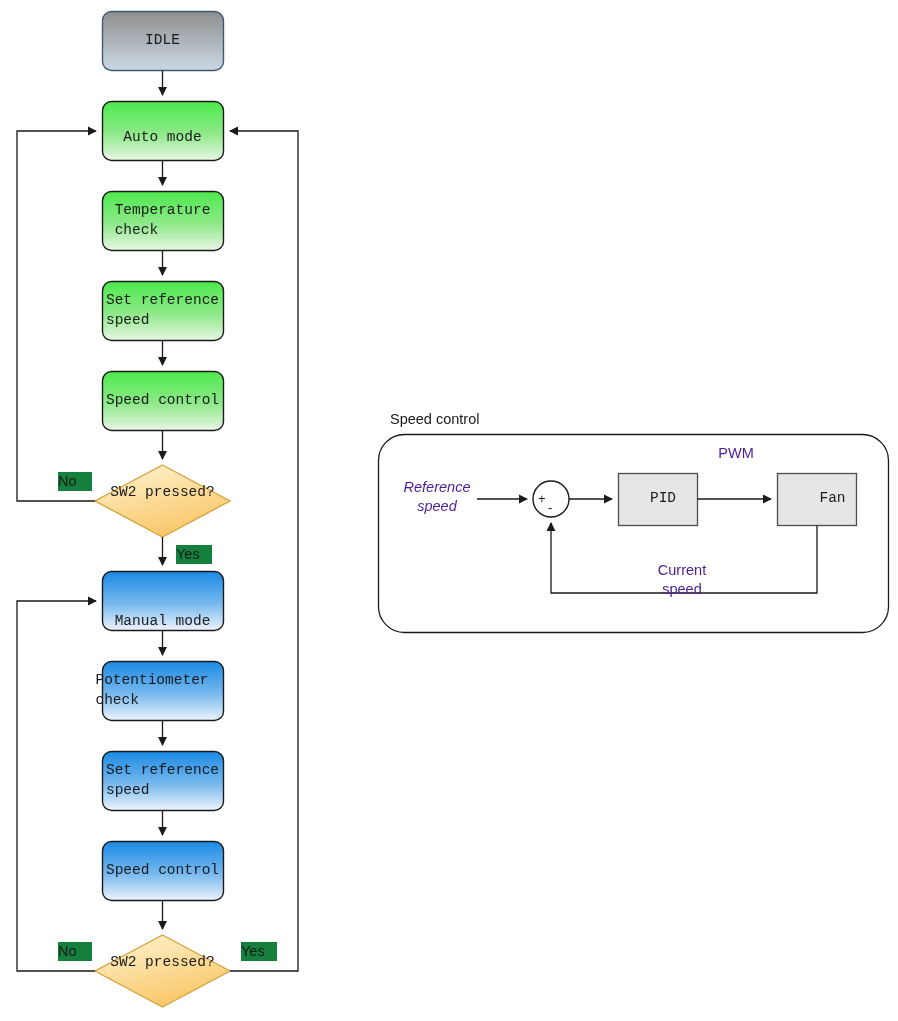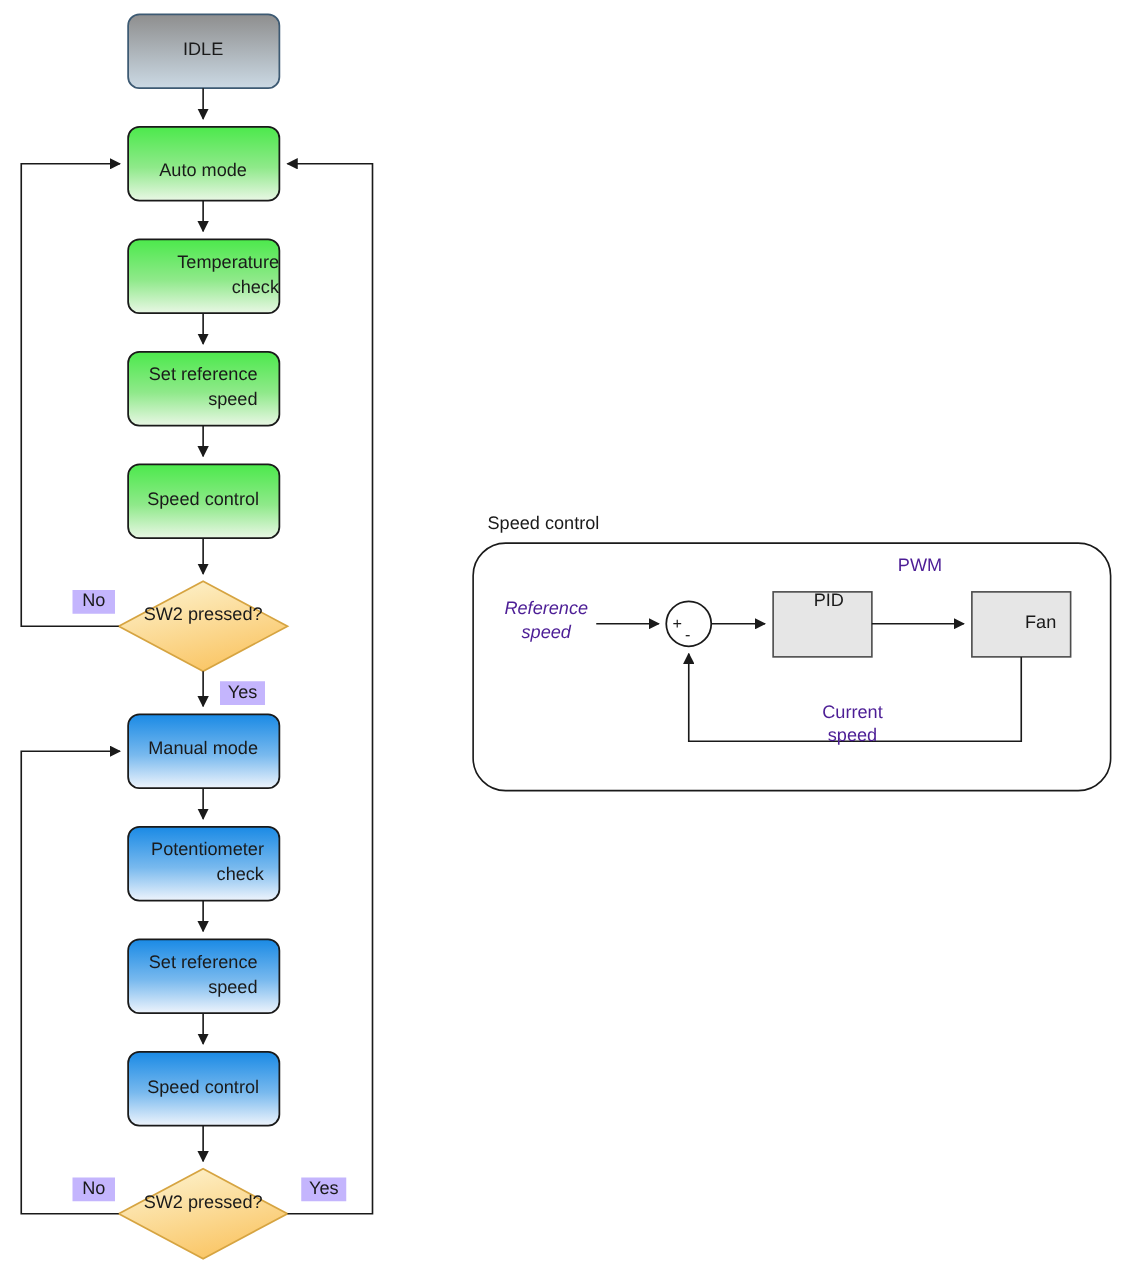--- a/index.html
+++ b/index.html
@@ -18,37 +18,37 @@
     position: absolute;
     left: 0; top: 0;
     width: 898px;
     height: 1021px;
   }
   .node-label {
     position: absolute;
     display: flex;
     align-items: center;
     justify-content: center;
-    text-align: right;
-    font-family: Liberation Sans, sans-serif;
+    text-align: left;
+    font-family: Liberation Mono, monospace;
     font-size: 14.5px;
     color: #1a1a1a;
     line-height: 1.32;
     pointer-events: none;
     white-space: pre-line;
     border-radius: 19px;
   }
   .edge-label {
     position: absolute;
     font-family: "Liberation Sans", sans-serif;
     font-size: 14.5px;
     color: #1a1a1a;
     line-height: 1.3;
-    text-align: center;
-    background: #c4b5fd;
+    text-align: left;
+    background: #15803d;
     pointer-events: none;
   }
   .sc-label {
     position: absolute;
     font-family: "Liberation Sans", sans-serif;
     font-size: 14.5px;
     color: #4c1d95;
     line-height: 1.3;
     text-align: center;
     pointer-events: none;
@@ -149,28 +149,28 @@
       <path d="M 477 499 L 527 499" marker-end="url(#arrow)"></path>
       <path d="M 569 499 L 612 499" marker-end="url(#arrow)"></path>
       <path d="M 697.5 499 L 771 499" marker-end="url(#arrow)"></path>
       <path d="M 817 525.5 L 817 593 L 551 593 L 551 523" marker-end="url(#arrow)"></path>
     </g>
   </g>
 </svg>
 
 <div class="node-label" style="left:102px;top:11px;width:121px;height:59px;">IDLE</div>
 <div class="node-label" style="left:102px;top:101px;width:121px;height:74px;">Auto mode</div>
-<div class="node-label" style="left:102px;top:191px;width:121px;height:59px;padding-left:20px;">Temperature
+<div class="node-label" style="left:102px;top:191px;width:121px;height:59px;">Temperature
 check</div>
 <div class="node-label" style="left:102px;top:281px;width:121px;height:59px;">Set reference
 speed</div>
 <div class="node-label" style="left:102px;top:371px;width:121px;height:59px;">Speed control</div>
 <div class="node-label" style="left:95px;top:478px;width:135px;height:30px;">SW2 pressed?</div>
-<div class="node-label" style="left:102px;top:562px;width:121px;height:75px;">Manual mode</div>
-<div class="node-label" style="left:102px;top:661px;width:128px;height:59px;">Potentiometer
+<div class="node-label" style="left:102px;top:584px;width:121px;height:75px;">Manual mode</div>
+<div class="node-label" style="left:88px;top:661px;width:128px;height:59px;">Potentiometer
 check</div>
 <div class="node-label" style="left:102px;top:751px;width:121px;height:59px;">Set reference
 speed</div>
 <div class="node-label" style="left:102px;top:841px;width:121px;height:59px;">Speed control</div>
 <div class="node-label" style="left:95px;top:948px;width:135px;height:30px;">SW2 pressed?</div>
 
 <div class="edge-label" style="left:58px;top:472px;width:34px;">No</div>
 <div class="edge-label" style="left:176px;top:545px;width:36px;">Yes</div>
 <div class="edge-label" style="left:58px;top:942px;width:34px;">No</div>
 <div class="edge-label" style="left:241px;top:942px;width:36px;">Yes</div>
@@ -178,17 +178,17 @@
 <div class="sc-title" style="left:390px;top:411px;">Speed control</div>
 
 <div class="sc-label" style="left:392px;top:478px;width:90px;white-space:pre-line;font-style:italic;">Reference
 speed</div>
 
 <div class="sc-label" style="left:711px;top:444px;width:50px;">PWM</div>
 
 <div class="sc-label" style="left:637px;top:561px;width:90px;white-space:pre-line;">Current
 speed</div>
 
-<div class="node-label" style="left:618px;top:456px;width:90px;height:52px;">PID</div>
+<div class="node-label" style="left:618px;top:473px;width:90px;height:52px;">PID</div>
 <div class="node-label" style="left:777px;top:473px;width:79px;height:52px;padding-left:16px;">Fan</div>
 
 <div class="sign" style="left:538px;top:491px;">+</div>
 <div class="sign" style="left:548px;top:500px;">-</div>
 
 </body></html>

